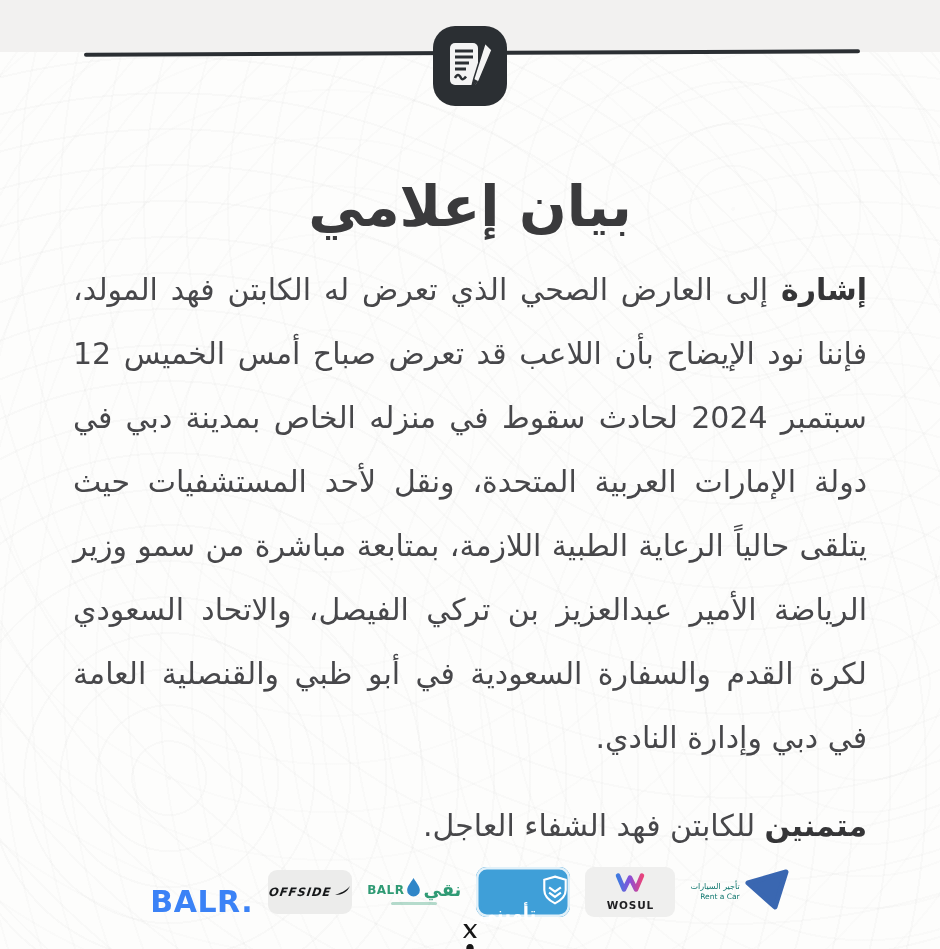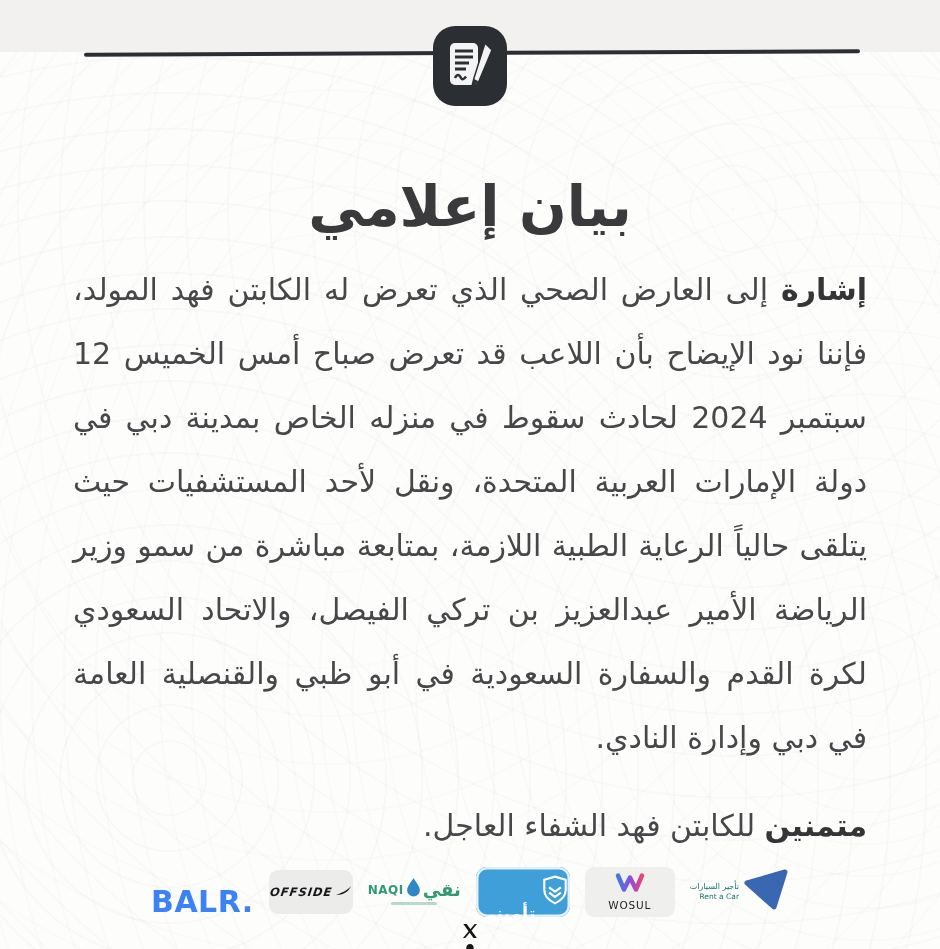--- a/index.html
+++ b/index.html
@@ -30,21 +30,21 @@
   .naqi{display:flex;flex-direction:column;align-items:center;gap:1px;}
   .naqi-row{display:flex;align-items:center;gap:2px;}
   .naqi-latin{font-size:12px;font-weight:800;color:#2f9a74;letter-spacing:.5px;}
   .naqi-arabic{font-size:18px;font-weight:bold;color:#2f9a74;direction:rtl;}
   .naqi-tag{width:46px;height:3px;border-radius:2px;background:rgba(47,154,116,.35);}
   .tameeni{width:94px;height:50px;background:#3f9fd8;border-radius:11px;
     box-shadow:inset 0 0 0 2.5px rgba(255,255,255,.85), inset 0 0 0 5px #3f9fd8;
     display:flex;align-items:center;justify-content:center;gap:6px;direction:rtl;}
   .tameeni-text{color:#fff;font-weight:bold;font-size:18px;margin-top:44px;}
   .wosul{width:90px;height:50px;background:#efefee;border-radius:9px;display:flex;flex-direction:column;align-items:center;justify-content:center;gap:2px;}
-  .wosul-text{font-size:10.5px;font-weight:400;letter-spacing:.8px;color:#1f1f22;}
+  .wosul-text{font-size:10.5px;font-weight:700;letter-spacing:.8px;color:#1f1f22;}
   .theeb{display:flex;align-items:center;gap:4px;}
   .theeb-txt{display:flex;flex-direction:column;align-items:flex-end;color:#0f766e;line-height:1.25;}
   .theeb-ar{font-size:8px;direction:rtl;}
   .theeb-en{font-size:7.5px;}
   .footer{position:absolute;top:924px;left:0;width:940px;display:flex;justify-content:center;align-items:center;gap:5px;flex-direction:column;}
   .footer .icn{display:flex;align-items:center;}
   .handle{font-size:16px;font-weight:800;letter-spacing:.5px;color:#141414;margin-left:3px;}
 </style>
 </head>
 <body>
@@ -82,21 +82,21 @@
     <span class="word">OFFSIDE</span>
     <span>
       <svg width="17" height="12" viewBox="0 0 17 12">
         <path d="M1 10 C6 8 12 6 16 1 C13.5 7 8 10 1 10 Z" fill="#16181a"></path>
       </svg>
     </span>
   </div>
 
   <div class="naqi">
     <div class="naqi-row">
-      <span class="naqi-latin">NAQI</span>
+      <span class="naqi-latin">BALR</span>
       <span>
         <svg width="15" height="19" viewBox="0 0 14 18">
           <path d="M7 0 C10 5 13 8 13 11.5 A6 6 0 0 1 1 11.5 C1 8 4 5 7 0 Z" fill="#2f86c8"></path>
         </svg>
       </span>
       <span class="naqi-arabic">نقي</span>
     </div>
     <div class="naqi-tag"></div>
   </div>
 

